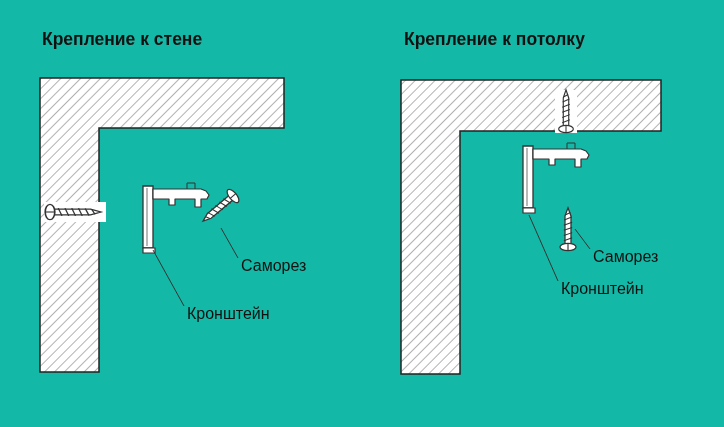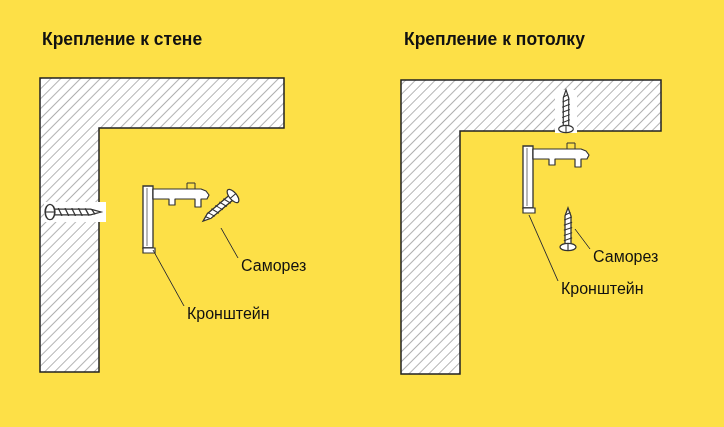--- a/index.html
+++ b/index.html
@@ -1,19 +1,19 @@
 <!DOCTYPE html>
 <html><head>
 <meta charset="utf-8">
 <style>
   html,body{margin:0;padding:0;background:#ffffff;}
   .canvas{
     position:relative;
     width:724px;height:427px;
-    background:#fde047;
+    background:#14b8a6;
     font-family:"Liberation Sans", sans-serif;
     overflow:hidden;
   }
   svg{display:block;}
   text{fill:#111111;}
   .title{font-size:17.5px;font-weight:bold;}
   .label{font-size:16px;font-weight:normal;}
 </style>
 </head>
 <body>

